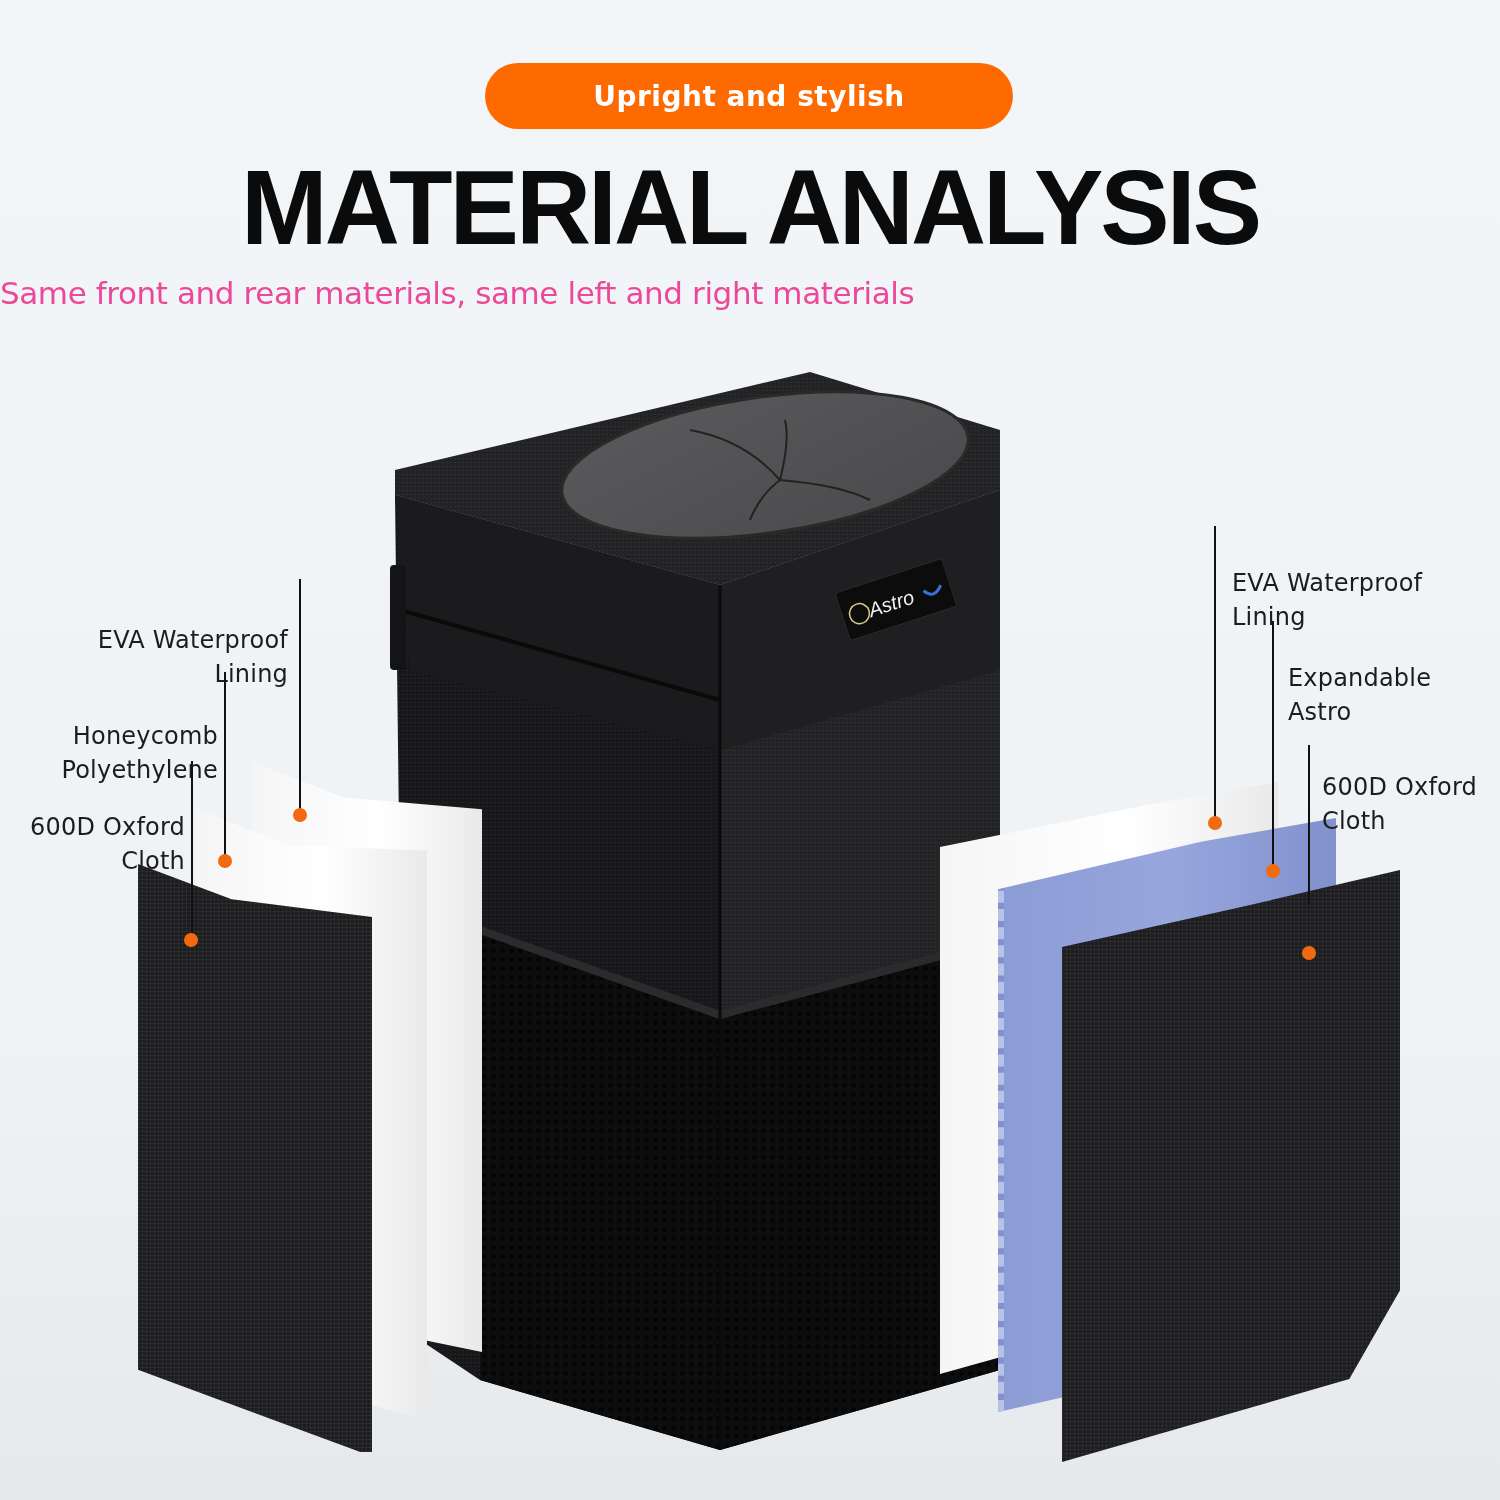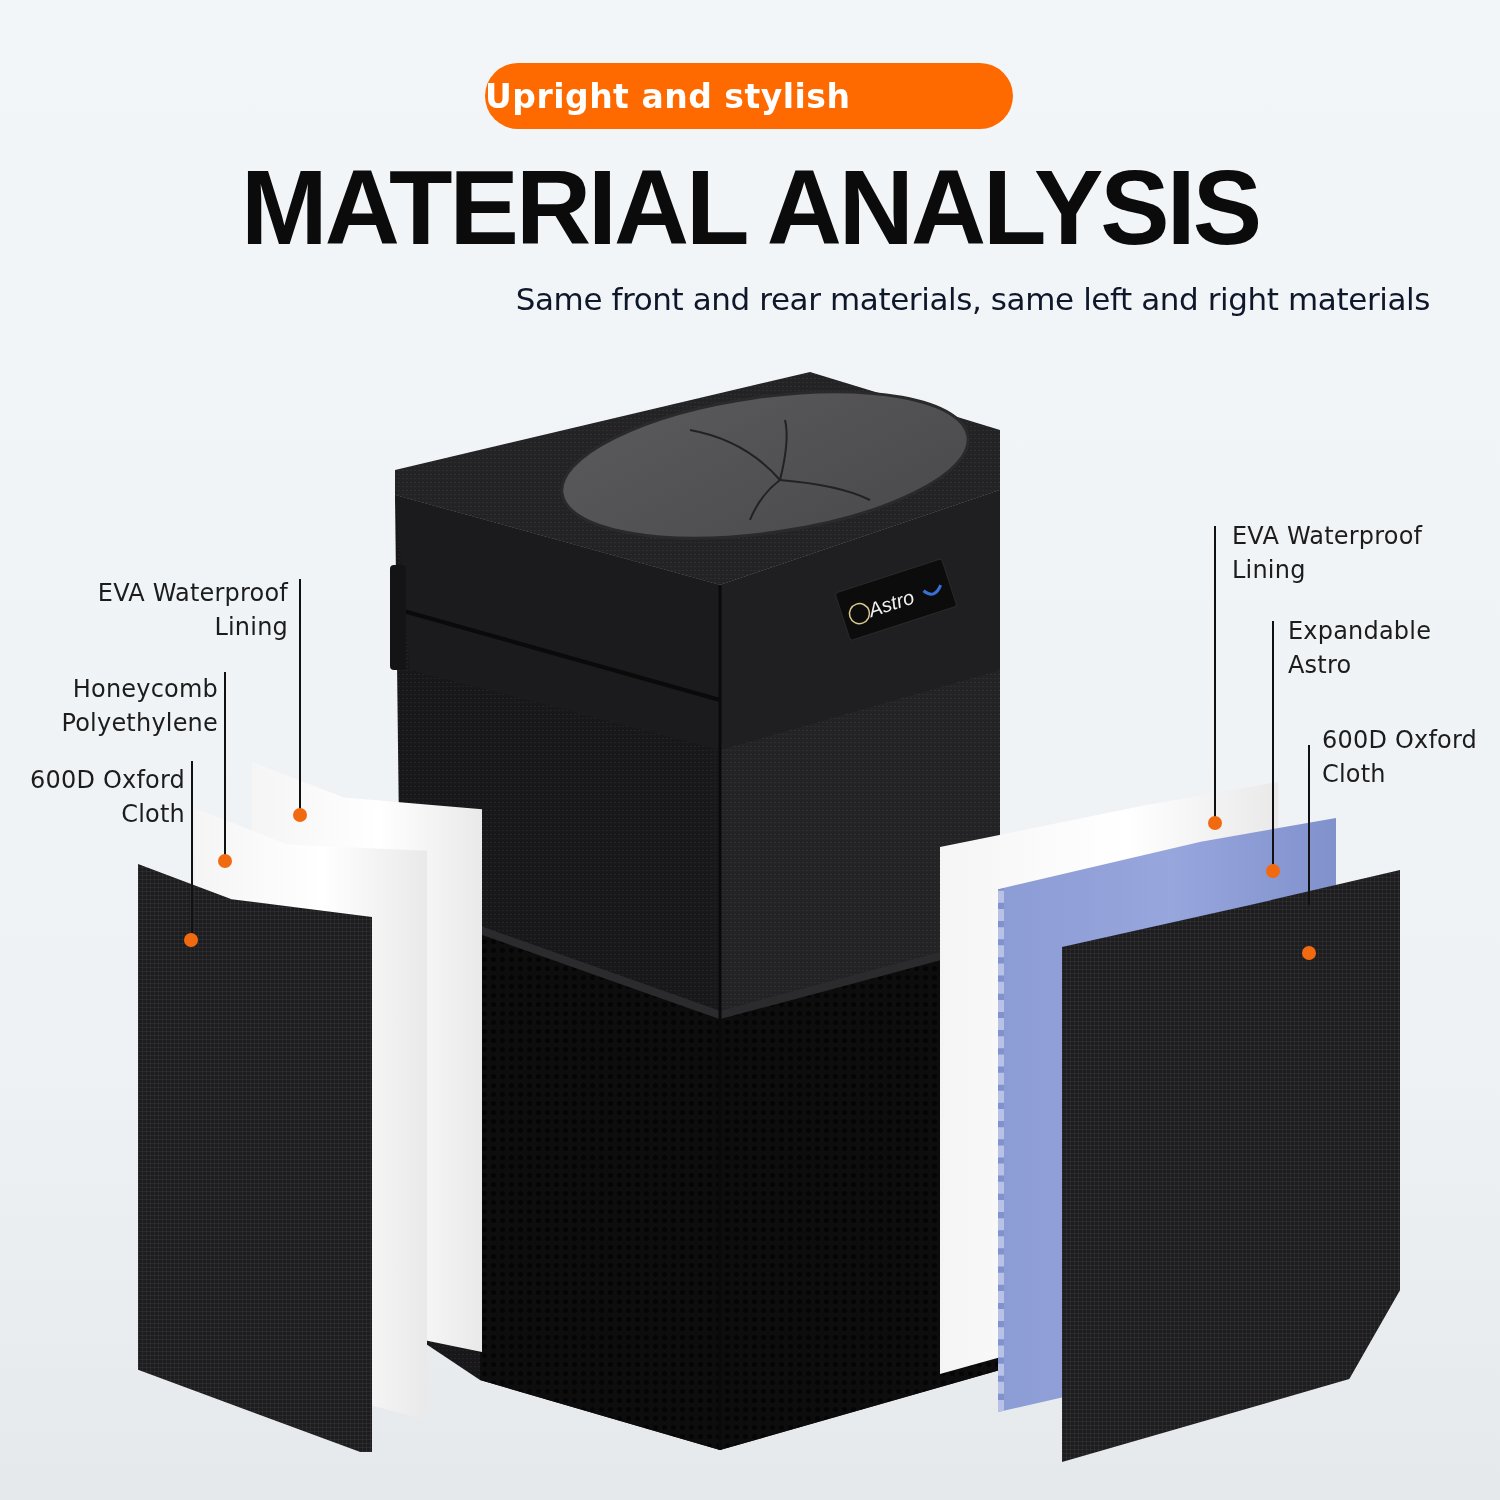--- a/index.html
+++ b/index.html
@@ -5,38 +5,39 @@
     * { box-sizing: border-box; margin: 0; padding: 0; }
     html, body { width: 1500px; height: 1500px; overflow: hidden; }
     body {
       background: linear-gradient(180deg, #f3f6f9 0%, #eef2f5 70%, #e6e9ec 100%);
       font-family: "DejaVu Sans", "Liberation Sans", sans-serif;
       position: relative;
     }
     .badge {
       position: absolute; left: 485px; top: 63px; width: 528px; height: 66px;
       border-radius: 33px; background: #ff6a00;
-      color: #fff; font-weight: bold; font-size: 33px; letter-spacing: 0.5px;
-      display: flex; align-items: center; 
+      color: #fff; font-weight: bold; font-size: 28px; letter-spacing: 0.5px;
+      display: flex; align-items: center; justify-content: center;
     }
     .title {
       position: absolute; left: 0; top: 148px; width: 1500px; text-align: center;
       font-family: "Liberation Sans", sans-serif; font-weight: bold;
       font-size: 104px; letter-spacing: -3px; color: #0b0b0b;
       transform: scaleY(1.02);
     }
     .subtitle {
-      position: absolute; left: 0; top: 281px; width: 1430px; text-align: right;
-      font-size: 31px; color: #0f172a; letter-spacing: -0.4px;
+      position: absolute; left: 0; top: 275px; width: 1430px; text-align: left;
+      font-size: 31px; color: #ec4899; letter-spacing: -0.4px;
     }
 
     
     .label {
       position: absolute; font-size: 24px; line-height: 34px; color: #1c1c1c;
       letter-spacing: 0.2px;
+      margin-top: 47px;
     }
     .label.right { text-align: right; }
     .leader { position: absolute; width: 2px; background: #111; }
     .dot {
       position: absolute; width: 14px; height: 14px; border-radius: 50%;
       background: #f26a10; transform: translate(-7px, -7px);
     }
 
     
     .bin { position: absolute; left: 390px; top: 370px; width: 610px; height: 1100px; }

